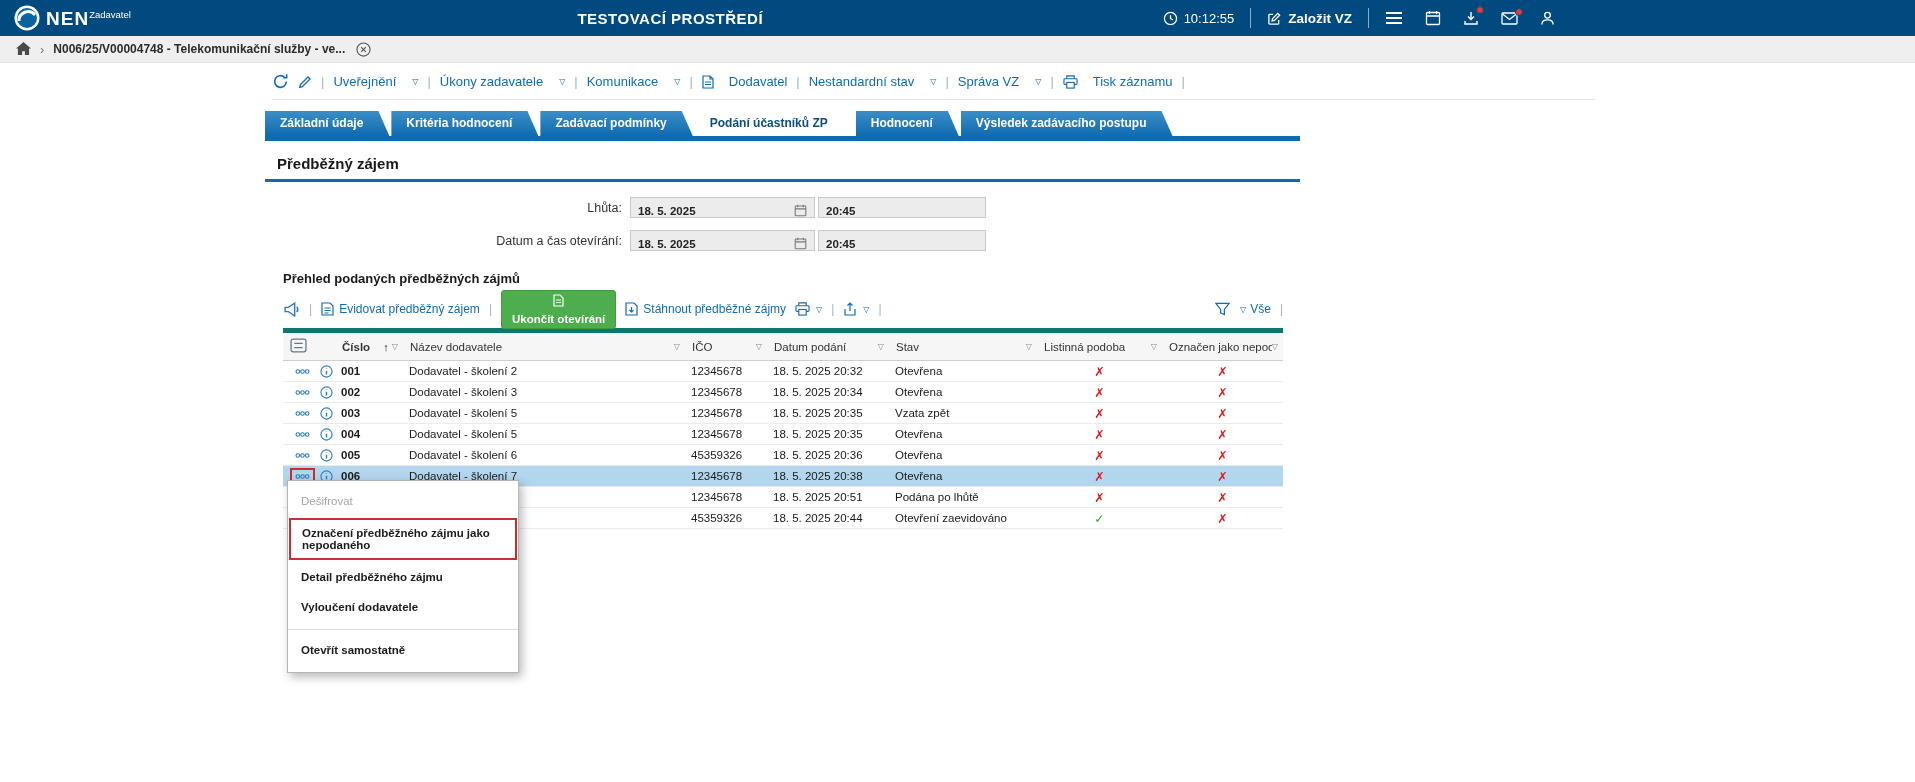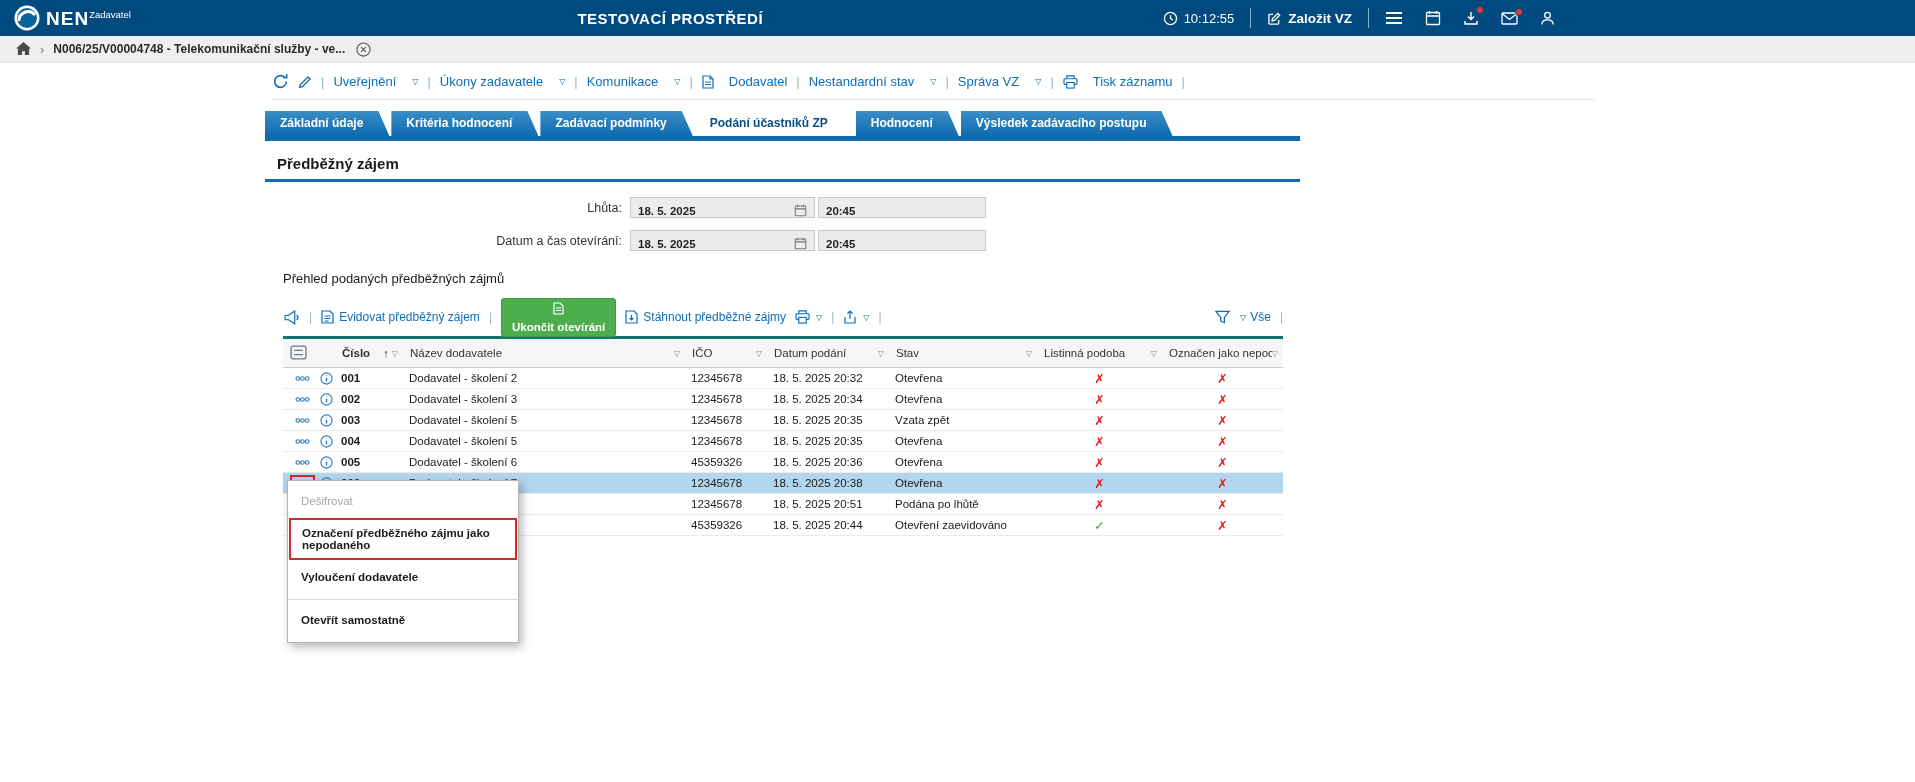--- a/index.html
+++ b/index.html
@@ -50,30 +50,30 @@
 
   
   .form-area { margin-top:15px; }
   .form-row { display:flex; align-items:center; margin-left:265px; margin-top:12px; }
   .form-label { width:365px; text-align:right; padding-right:8px; font-size:12.5px; color:#333; }
   .input { height:21px; background:#ececec; border:1px solid #c9c9c9; display:flex; align-items:flex-end; padding:0 7px; font-size:11.5px; font-weight:bold; color:#222; }
   .input.date { width:185px; justify-content:space-between; }
   .input.time { width:168px; margin-left:3px; }
 
   
-  .grid-title { font-size:13px; font-weight:normal; margin:20px 0 16px 283px; }
+  .grid-title { font-size:13px; font-weight:bold; margin:20px 0 8px 283px; }
   .grid-card { margin-left:283px; width:1000px; margin-top:8px; }
   .grid-toolbar { display:flex; align-items:center; gap:9px; height:30px; font-size:12px; }
   .gt-link { color:#0e6db8; display:inline-flex; align-items:center; gap:5px; cursor:pointer; text-decoration:none; }
   .btn-green { display:inline-flex; align-items:center; gap:6px; background:#4cae4c; border:1px solid #3e9b3e; color:#fff; font-weight:bold; font-size:11.5px; padding:3px 10px; border-radius:3px; cursor:pointer;flex-direction:column; }
   .gt-spacer { margin-left:auto; }
   .vse-link { color:#0e6db8; display:inline-flex; align-items:center; gap:4px; cursor:pointer; }
 
   table.grid { width:1000px; table-layout:fixed; border-collapse:collapse; margin-top:4px; }
-  thead tr { background:#f6f6f6; border-top:3px solid #0f766e; border-bottom:1px solid #cfcfcf; height:30px; }
+  thead tr { background:#f6f6f6; border-top:5px solid #0f766e; border-bottom:1px solid #cfcfcf; height:30px; }
   th { font-weight:normal; font-size:11.5px; color:#333; text-align:left; padding:0 5px 0 7px; }
   th:nth-child(1){ width:52px; } th:nth-child(2){ width:68px; } th:nth-child(3){ width:282px; }
   th:nth-child(4){ width:82px; } th:nth-child(5){ width:122px; } th:nth-child(6){ width:148px; }
   th:nth-child(7){ width:125px;margin-top:17px; } th:nth-child(8){ width:121px; }
   .th-wrap { display:flex; align-items:center; }
   .th-label { flex:1; white-space:nowrap; overflow:hidden; }
   .th-label.sorted { font-weight:bold; }
   .sort-arrow { font-size:11px; color:#222; margin:0 3px 0 1px; }
   .th-caret { font-size:8px; color:#8a8a8a; cursor:pointer; }
   td { height:21px; font-size:11.5px; padding:0 6px; border-bottom:1px solid #ebebeb; white-space:nowrap; overflow:hidden; }
@@ -605,16 +605,17 @@
           <td class="cell-flag"><span class="check">✓</span></td>
           <td class="cell-flag"><span class="cross">✗</span></td>
         </tr>
       </tbody>
   </table>
 </div>
 
 <div class="context-menu">
     <div class="menu-item disabled">Dešifrovat</div>
     <div class="menu-item annotated">Označení předběžného zájmu jako nepodaného</div>
+    <div class="menu-item">Detail předběžného zájmu</div>
     <div class="menu-item">Vyloučení dodavatele</div>
     <div class="menu-sep"></div>
     <div class="menu-item">Otevřít samostatně</div>
   </div>
 
 </body></html>

